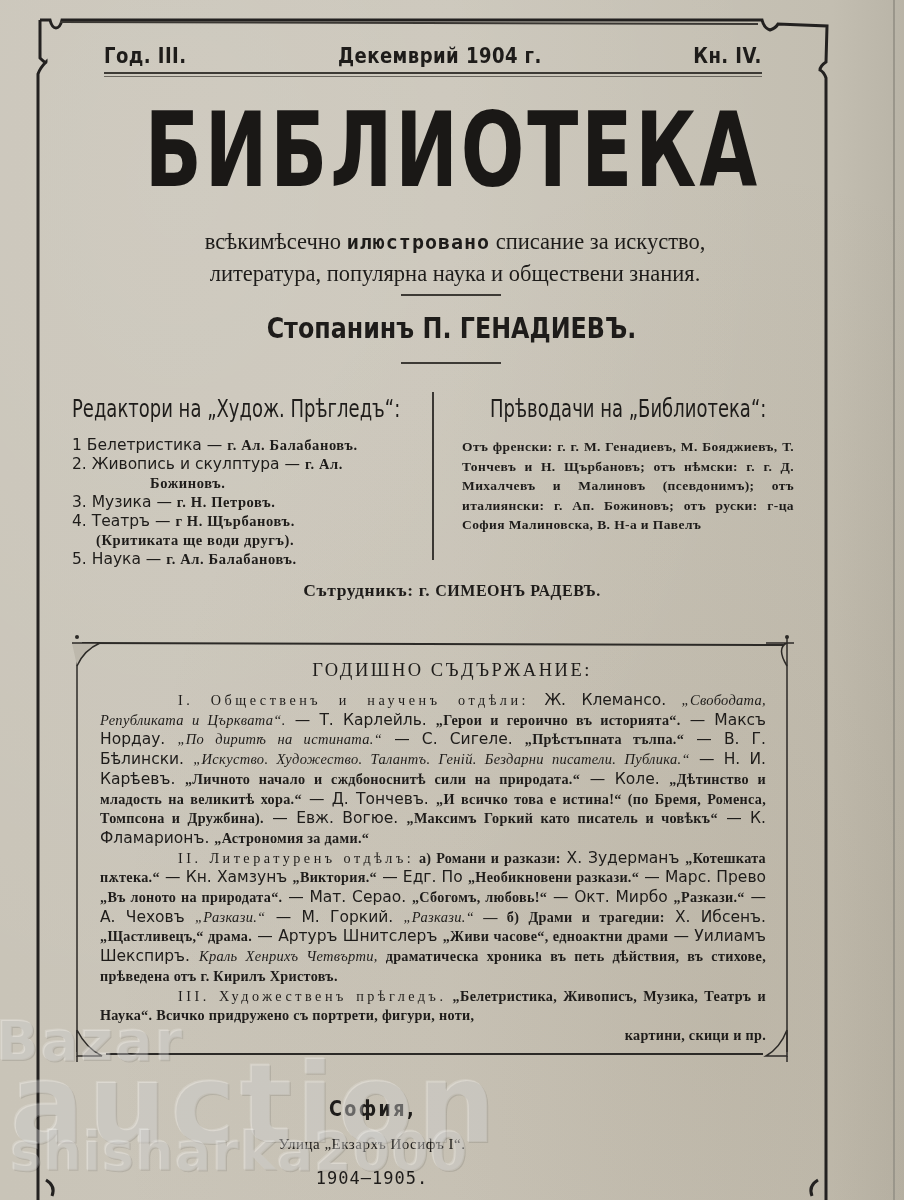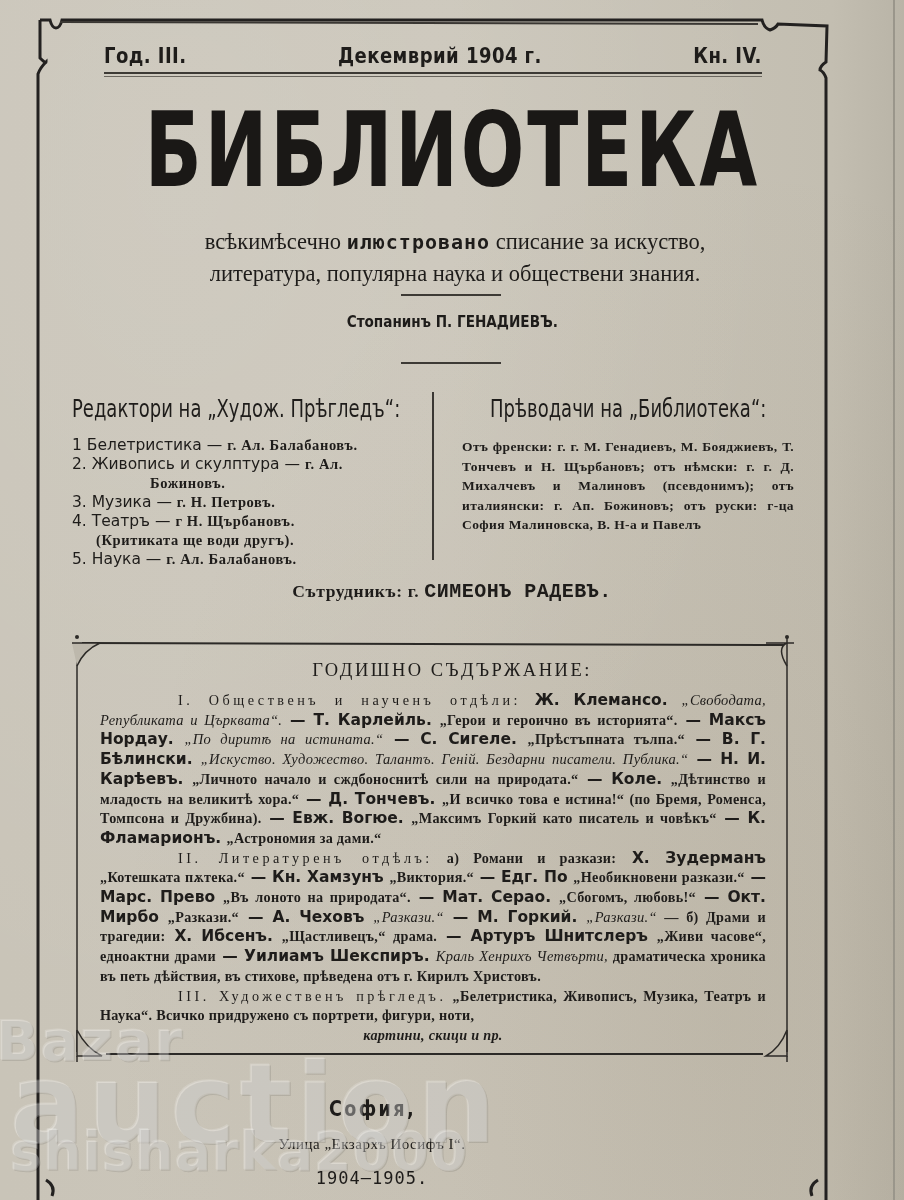--- a/index.html
+++ b/index.html
@@ -37,21 +37,21 @@
   .subtitle {
     position: absolute; left: 60px; width: 790px; top: 226px; text-align: center;
     font-size: 22.5px; line-height: 31px;
   }
   .subtitle b { font-family: "DejaVu Sans Mono", monospace; font-weight: bold; letter-spacing: 1px; font-size: 20px; }
 
   .short-rule { position: absolute; height: 2px; background: #3d3a35; width: 100px; left: 401px; }
 
   .owner {
     position: absolute; left: 0; width: 904px; top: 312px; text-align: center;
-    font-family: "DejaVu Sans", sans-serif; font-weight: bold; font-size: 16px;
+    font-family: "DejaVu Sans", sans-serif; font-weight: bold; font-size: 28px;
   }
   .owner span { display: inline-block; transform: scaleX(0.85); }
 
   .col-title {
     position: absolute; font-family: "DejaVu Sans", sans-serif; font-size: 25px; white-space: nowrap;
     transform: scaleX(0.72); transform-origin: left top;
   }
   .divider { position: absolute; left: 432px; top: 392px; width: 2px; height: 168px; background: #3a3733; }
 
   .editors { position: absolute; left: 72px; top: 436px; width: 360px;
@@ -62,33 +62,33 @@
   .editors .indent { padding-left: 78px; }
   .editors .indent2 { padding-left: 24px; }
 
   .translators { position: absolute; left: 462px; top: 437px; width: 332px;
     font-family: "Liberation Serif", serif; font-weight: bold; font-size: 13.5px; line-height: 19.5px;
     text-align: justify; letter-spacing: 0.4px; }
   .translators .last { text-align: center; }
 
   .collab { position: absolute; left: 0; width: 904px; top: 580px; text-align: center;
     font-family: "Liberation Serif", serif; font-weight: bold; font-size: 17.5px; letter-spacing: 0.6px; }
-  .collab .big { font-family: Liberation Mono, monospace; font-size: 20px; letter-spacing: 0.5px; text-align: center; }
+  .collab .big { font-family: Liberation Serif, serif; font-size: 16px; letter-spacing: 0.5px; text-align: center; }
 
   .contents-title { position: absolute; left: 0; width: 904px; top: 660px; text-align: center;
     font-family: "Liberation Serif", serif; font-size: 18.5px; letter-spacing: 2.5px; }
 
   .contents { position: absolute; left: 100px; top: 691px; width: 666px;
     font-family: "Liberation Serif", serif; font-weight: bold; font-size: 14.2px; line-height: 19.7px;
     text-align: justify; letter-spacing: 0.3px; }
   .contents p { text-indent: 78px; margin-bottom: 0; }
   .contents .sp { letter-spacing: 3.5px; font-weight: normal; }
-  .contents .sans { font-family: "DejaVu Sans", sans-serif; font-weight: bold; font-size: 15.5px; letter-spacing: 0; }
+  .contents .sans { font-family: "DejaVu Sans", sans-serif; font-weight: normal; font-size: 15.5px; letter-spacing: 0; }
   .contents i { font-weight: normal; font-size: 14.5px; }
-  .contents .ctr { display: block; text-align: center; text-indent: 0; font-style: italic; }
+  .contents .ctr { display: block; text-align: right; text-indent: 0; }
 
   .footer { position: absolute; left: 0; width: 744px; text-align: center; }
   .city { top: 1096px; font-family: "DejaVu Sans", sans-serif; font-weight: bold; font-size: 22px; letter-spacing: 3px; }
   .city span { display: inline-block; transform: scaleX(0.8); }
   .street { top: 1136px; font-family: "Liberation Serif", serif; font-weight: normal; font-size: 15px; letter-spacing: 0.5px; }
   .years { top: 1168px; font-family: "DejaVu Sans Mono", monospace; font-size: 17px; letter-spacing: 1px; }
 
   .watermark { position: absolute; color: rgba(255,255,255,0.22); font-family: "DejaVu Sans", sans-serif; font-weight: bold;
     text-shadow: 1px 1px 0 rgba(0,0,0,0.10), -1px -1px 0 rgba(255,255,255,0.18); pointer-events: none; white-space: nowrap; }
   .wm1 { left: -4px; top: 1008px; font-size: 56px; letter-spacing: 2px; }

